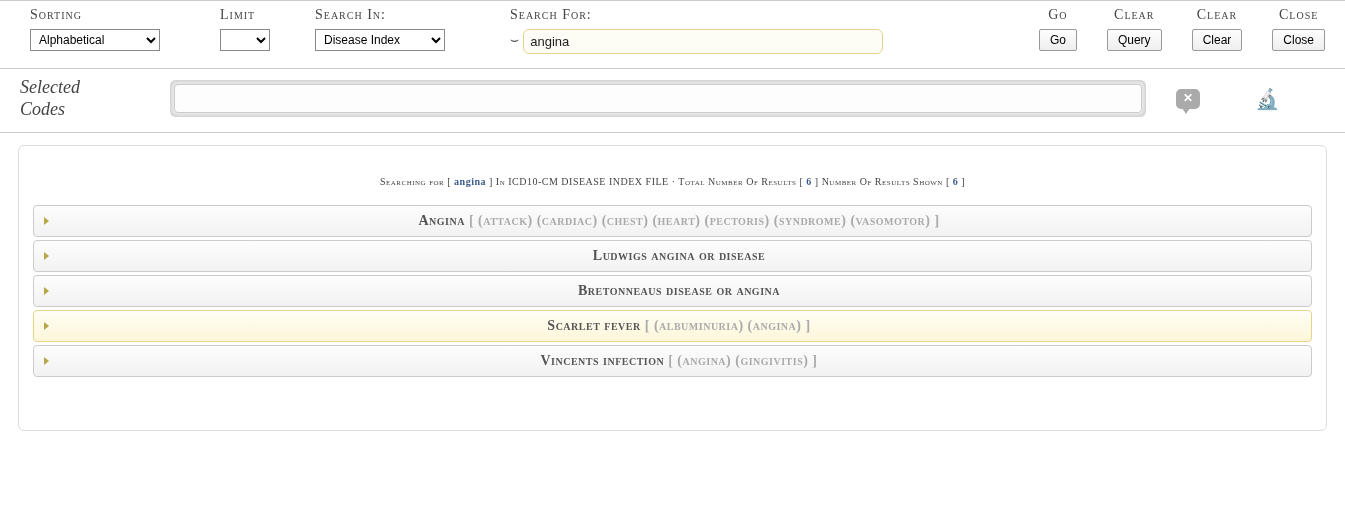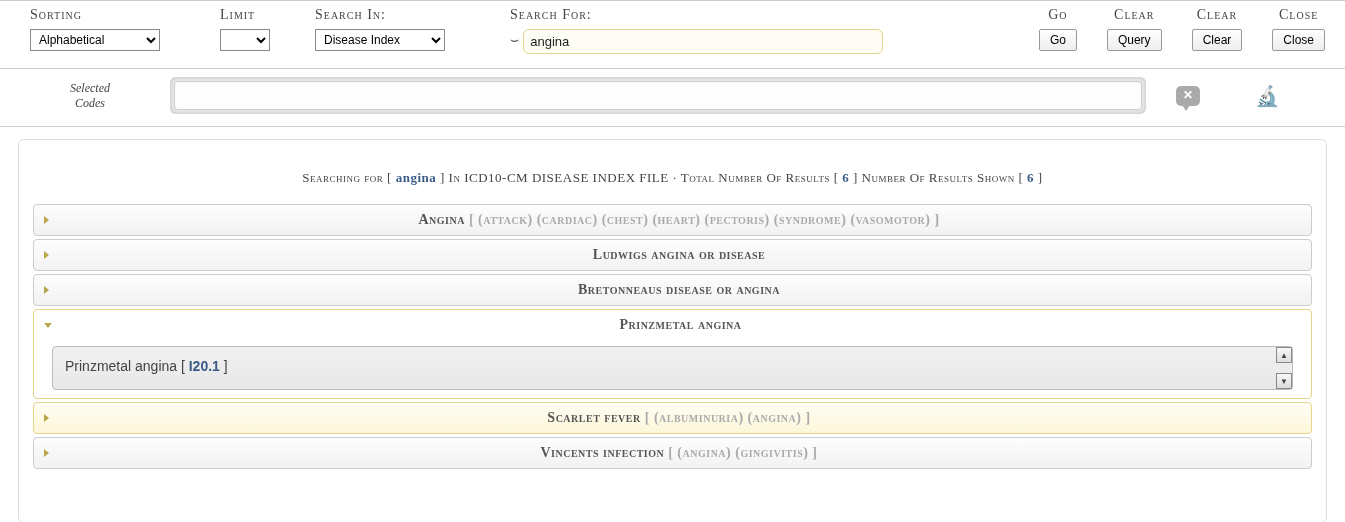--- a/index.html
+++ b/index.html
@@ -73,23 +73,22 @@
     cursor: pointer;
   }
   .selected-codes-section {
     display: flex;
     align-items: center;
     padding: 8px 20px 12px 20px;
     border-bottom: 1px solid #ccc;
   }
   .selected-codes-label {
     width: 140px;
-    text-align: center;
     font-style: italic;
-    font-size: 12px;
+    font-size: 18px;
     color: #444;
     line-height: 1.2;
   }
   .selected-codes-input-wrap {
     flex: 1;
     padding: 4px;
     background: #e8e8e8;
     border-radius: 6px;
     box-shadow: inset 0 0 4px #bbb;
     margin: 0 30px 0 10px;
@@ -129,21 +128,21 @@
     margin: 12px 18px;
     border: 1px solid #ddd;
     border-radius: 6px;
     background: #fff;
     padding: 30px 14px 50px 14px;
   }
   .results-header {
     text-align: center;
     font-variant: small-caps;
     letter-spacing: 0.5px;
-    font-size: 13px;
+    font-size: 10px;
     color: #444;
     margin-bottom: 18px;
   }
   .results-header .keyword { color: #3a5b87; font-weight: bold; text-transform: lowercase; font-variant: normal; }
   .results-header .file-name { text-transform: none; font-variant: normal; color: #444; }
   .results-header .count { color: #3a5b87; font-weight: bold; font-variant: normal; }
   .accordion-item {
     border: 1px solid #ccc;
     border-radius: 4px;
     margin-bottom: 3px;
@@ -300,30 +299,20 @@
           <div class="accordion-chevron"></div>
           <div class="accordion-title">Ludwigs angina or disease </div>
         </div>
       </div>
       <div class="accordion-item">
         <div class="accordion-header">
           <div class="accordion-chevron"></div>
           <div class="accordion-title">Bretonneaus disease or angina </div>
         </div>
       </div>
-      <div class="accordion-item expanded">
-        <div class="accordion-header">
-          <div class="accordion-chevron open"></div>
-          <div class="accordion-title">Prinzmetal angina </div>
-        </div>
-        <div class="accordion-body"><span class="body-text">Prinzmetal angina [ <span class="body-code">I20.1</span> ]</span><div class="body-scroll">
-            <div class="scroll-btn">▲</div>
-            <div class="scroll-btn">▼</div>
-          </div></div>
-      </div>
       <div class="accordion-item highlighted">
         <div class="accordion-header">
           <div class="accordion-chevron"></div>
           <div class="accordion-title">Scarlet fever <span class="qualifiers">[ (albuminuria) (angina) ]</span></div>
         </div>
       </div>
       <div class="accordion-item">
         <div class="accordion-header">
           <div class="accordion-chevron"></div>
           <div class="accordion-title">Vincents infection <span class="qualifiers">[ (angina) (gingivitis) ]</span></div>

